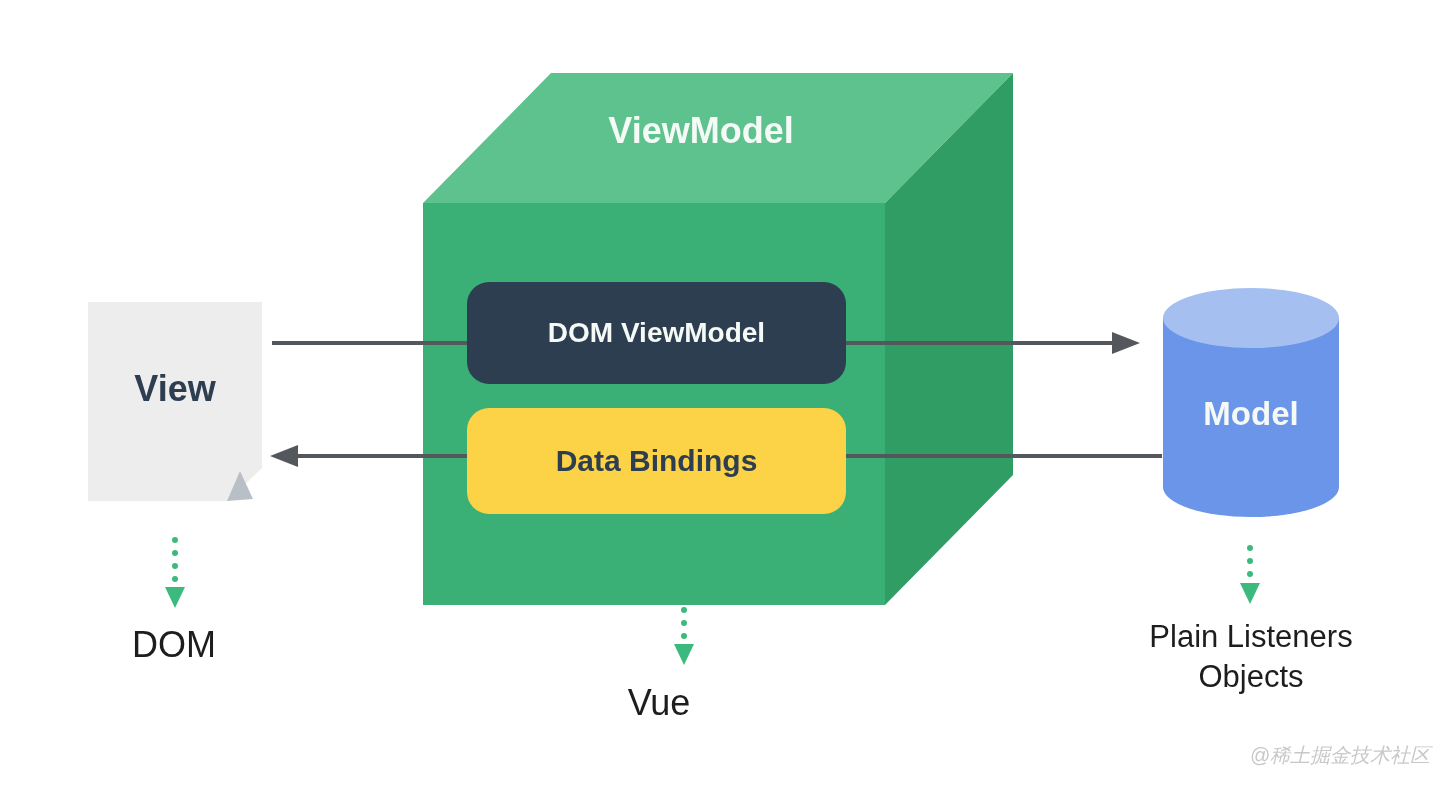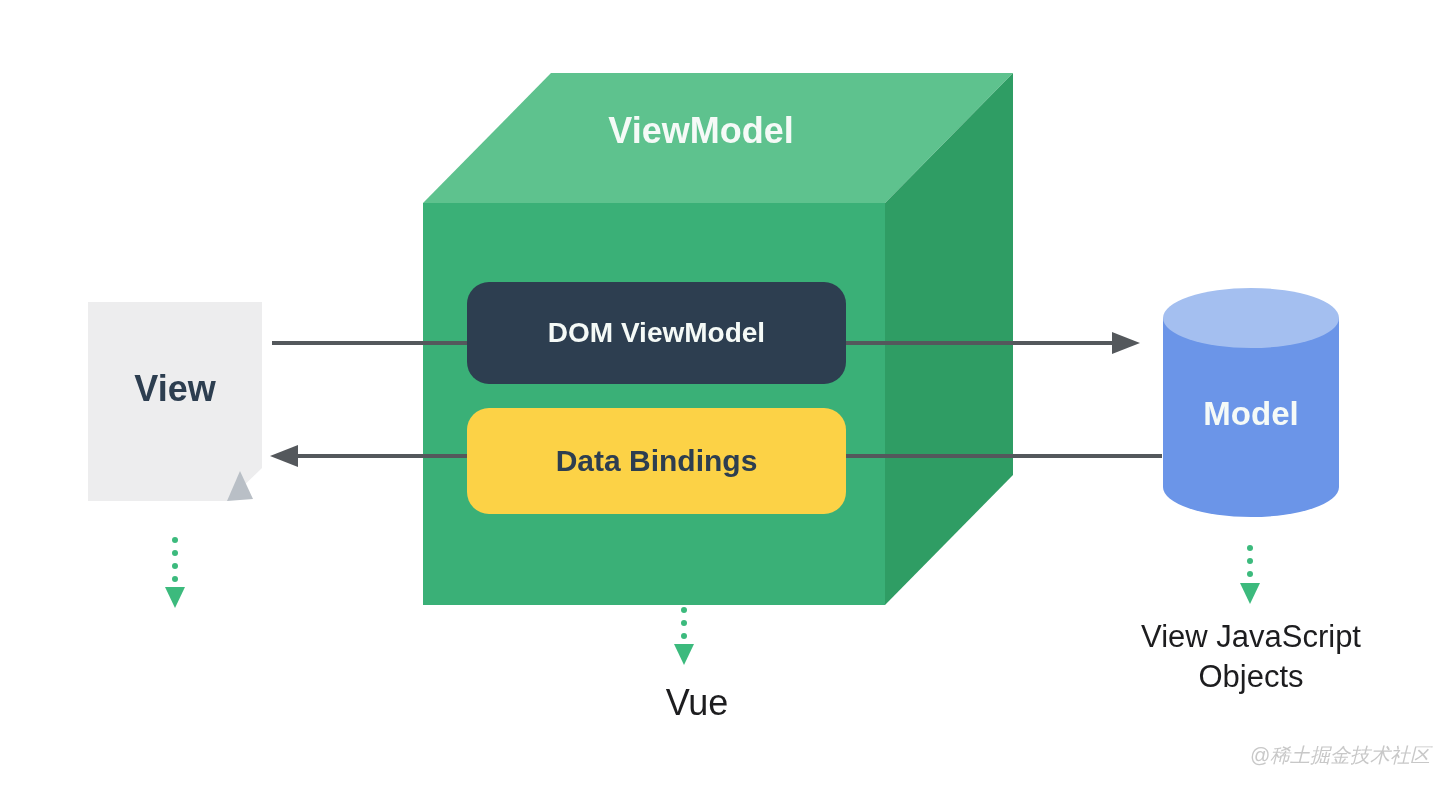--- a/index.html
+++ b/index.html
@@ -39,21 +39,21 @@
   #data-bindings-label{left:467px;top:443px;width:379px;font-size:30px;line-height:36px;}
   #model-label{left:1151px;top:394px;width:200px;font-size:33px;line-height:40px;color:var(--text_white,#f5faf7);}
 
   .sub{
     position:absolute;
     text-align:center;
     font-weight:400;
     color:var(--text_black,#1d1d1f);
   }
   #dom-label{left:94px;top:622px;width:160px;font-size:36px;line-height:46px;}
-  #vue-label{left:617px;top:680px;width:160px;font-size:36px;line-height:46px;}
+  #vue-label{left:579px;top:680px;width:160px;font-size:36px;line-height:46px;}
   #pjo-label{left:1121px;top:617px;width:260px;font-size:31px;line-height:40px;white-space:normal;}
 
   #watermark{
     position:absolute;
     right:20px;top:743px;
     font-size:20px;line-height:24px;
     font-weight:400;
     color:var(--watermark_gray,#c8c8c8);
     text-align:right;
     white-space:nowrap;
@@ -115,17 +115,18 @@
       <polygon points="1240,583 1260,583 1250,604"></polygon>
     </g>
   </svg>
 
   <div class="lbl" id="viewmodel-label" data-bind="viewmodel.label">ViewModel</div>
   <div class="lbl" id="view-label" data-bind="view.label">View</div>
   <div class="lbl" id="dom-listeners-label" data-bind="viewmodel.dom_listeners_label">DOM ViewModel</div>
   <div class="lbl" id="model-label" data-bind="model.label">Model</div>
   <div class="lbl" id="data-bindings-label" data-bind="viewmodel.data_bindings_label">Data Bindings</div>
 
+  <div class="sub" id="dom-label" data-bind="view.target_label">DOM</div>
   <div class="sub" id="vue-label" data-bind="viewmodel.target_label">Vue</div>
-  <div class="sub" id="pjo-label" data-bind="model.target_label">View JavaScript Objects</div>
+  <div class="sub" id="pjo-label" data-bind="model.target_label">Plain Listeners Objects</div>
 
   <div id="watermark" data-bind="watermark">@稀土掘金技术社区</div>
 </div>
 
 </body></html>

